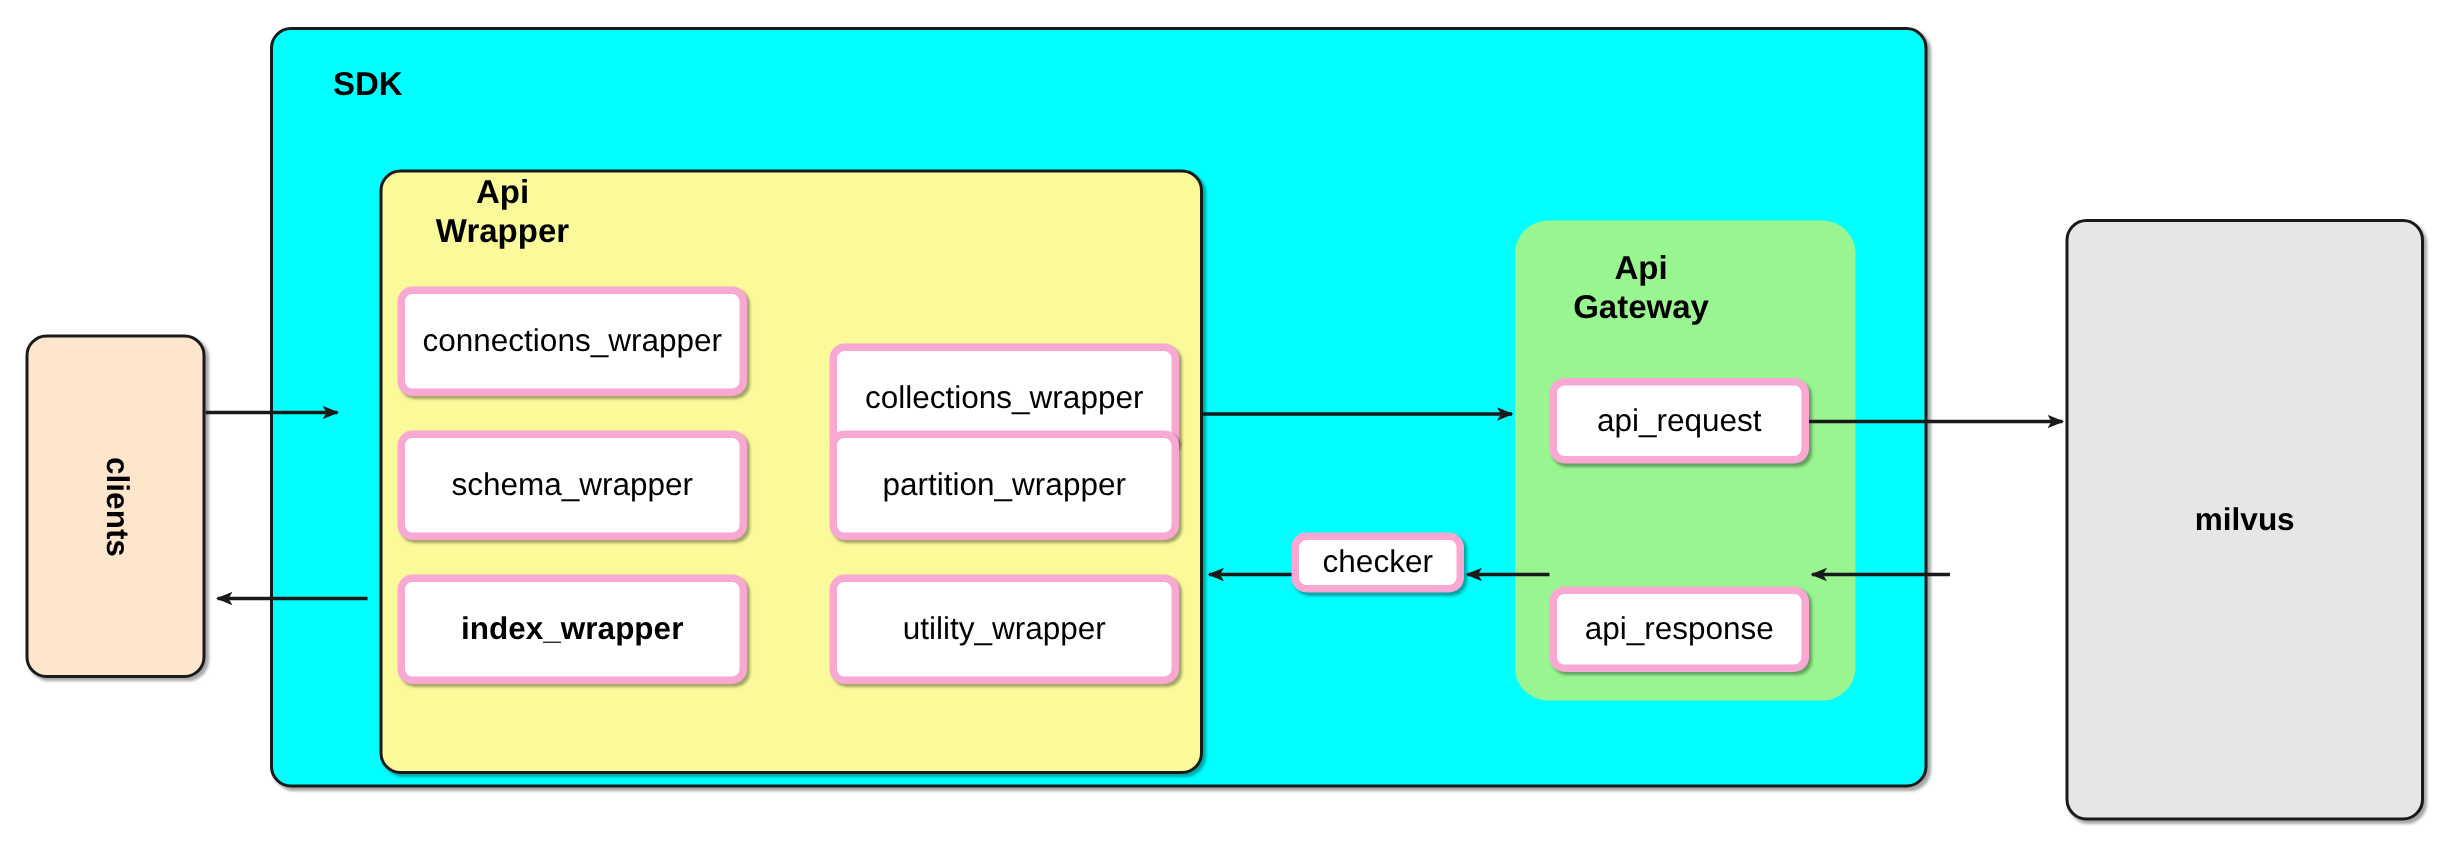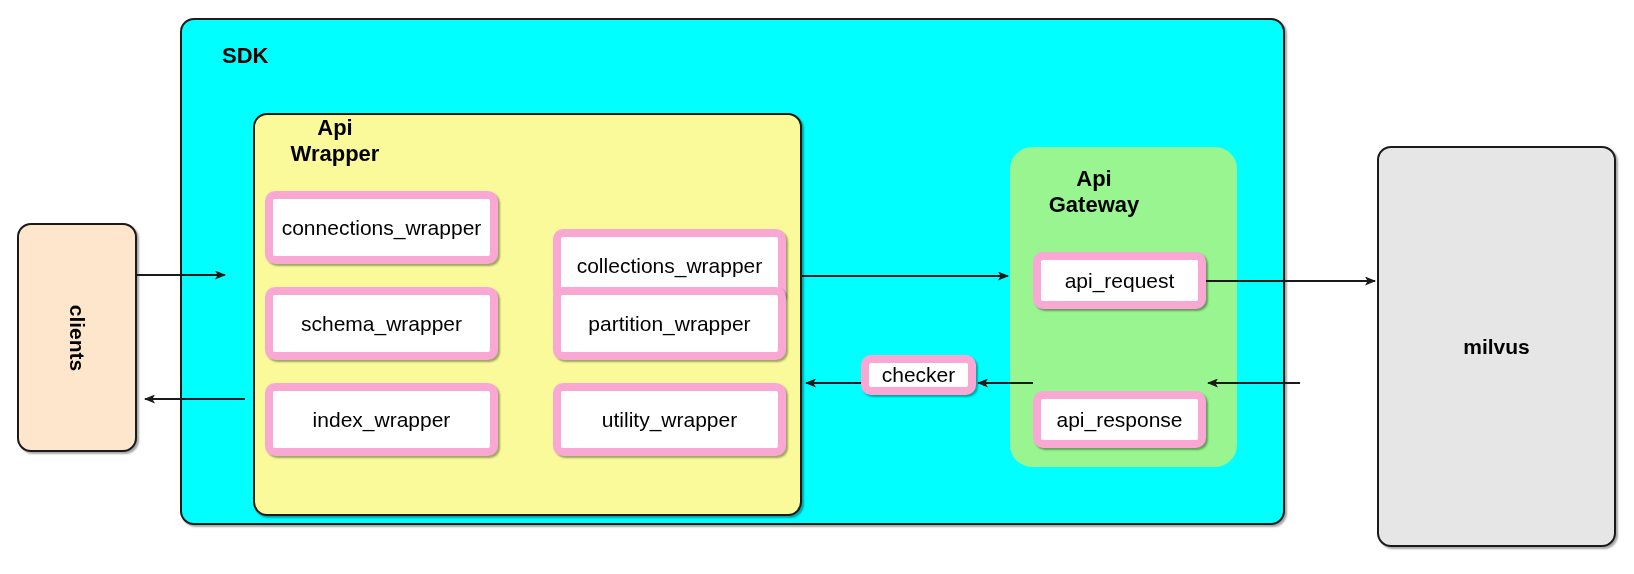--- a/index.html
+++ b/index.html
@@ -33,21 +33,21 @@
     font-weight: bold;
     color: #000000;
     line-height: 1.18;
     white-space: pre-line;
     text-align: center;
   }
   .leafbox {
     position: absolute;
     box-sizing: border-box;
     background: #ffffff;
-    border: 8px solid #f9a8d4;
+    border: 5px solid #f9a8d4;
     border-radius: 10px;
     box-shadow: 2px 2px 2px rgba(0,0,0,0.35);
     display: flex;
     align-items: center;
     justify-content: center;
     color: #000000;
     font-size: 21px;
     font-weight: normal;
   }
   .sidebox {
@@ -89,21 +89,21 @@
   <div class="grouplabel" style="left:222px; top:43px; font-size:22px; text-align:left;">SDK</div>
 
   <div class="box" style="left:253px; top:113px; width:549px; height:403px; background:#FAFA9B;"></div>
   <div class="grouplabel" style="left:260px; top:115px; width:150px; font-size:22px; text-align:center;">Api
 Wrapper</div>
 
   <div class="leafbox" style="left:265px; top:191px; width:233px; height:73px;">connections_wrapper</div>
   <div class="leafbox" style="left:553px; top:191px; width:233px; height:73px;margin-top:38px;">collections_wrapper</div>
   <div class="leafbox" style="left:265px; top:287px; width:233px; height:73px;">schema_wrapper</div>
   <div class="leafbox" style="left:553px; top:287px; width:233px; height:73px;">partition_wrapper</div>
-  <div class="leafbox" style="left:265px; top:383px; width:233px; height:73px;">index_wrapper</div>
+  <div class="leafbox" style="left:265px; top:383px; width:233px; height:73px;font-weight:bold;">index_wrapper</div>
   <div class="leafbox" style="left:553px; top:383px; width:233px; height:73px;">utility_wrapper</div>
 
   <div class="leafbox" style="left:861px; top:355px; width:115px; height:40px;">checker</div>
 
   <div class="box noborder" style="left:1010px; top:147px; width:227px; height:320px; background:#99F58F; border-radius:22px;"></div>
   <div class="grouplabel" style="left:1014px; top:166px; width:160px; font-size:22px; text-align:center;">Api
 Gateway</div>
 
   <div class="leafbox" style="left:1033px; top:252px; width:173px; height:57px;">api_request</div>
   <div class="leafbox" style="left:1033px; top:355px; width:173px; height:57px;margin-top:36px;">api_response</div>

